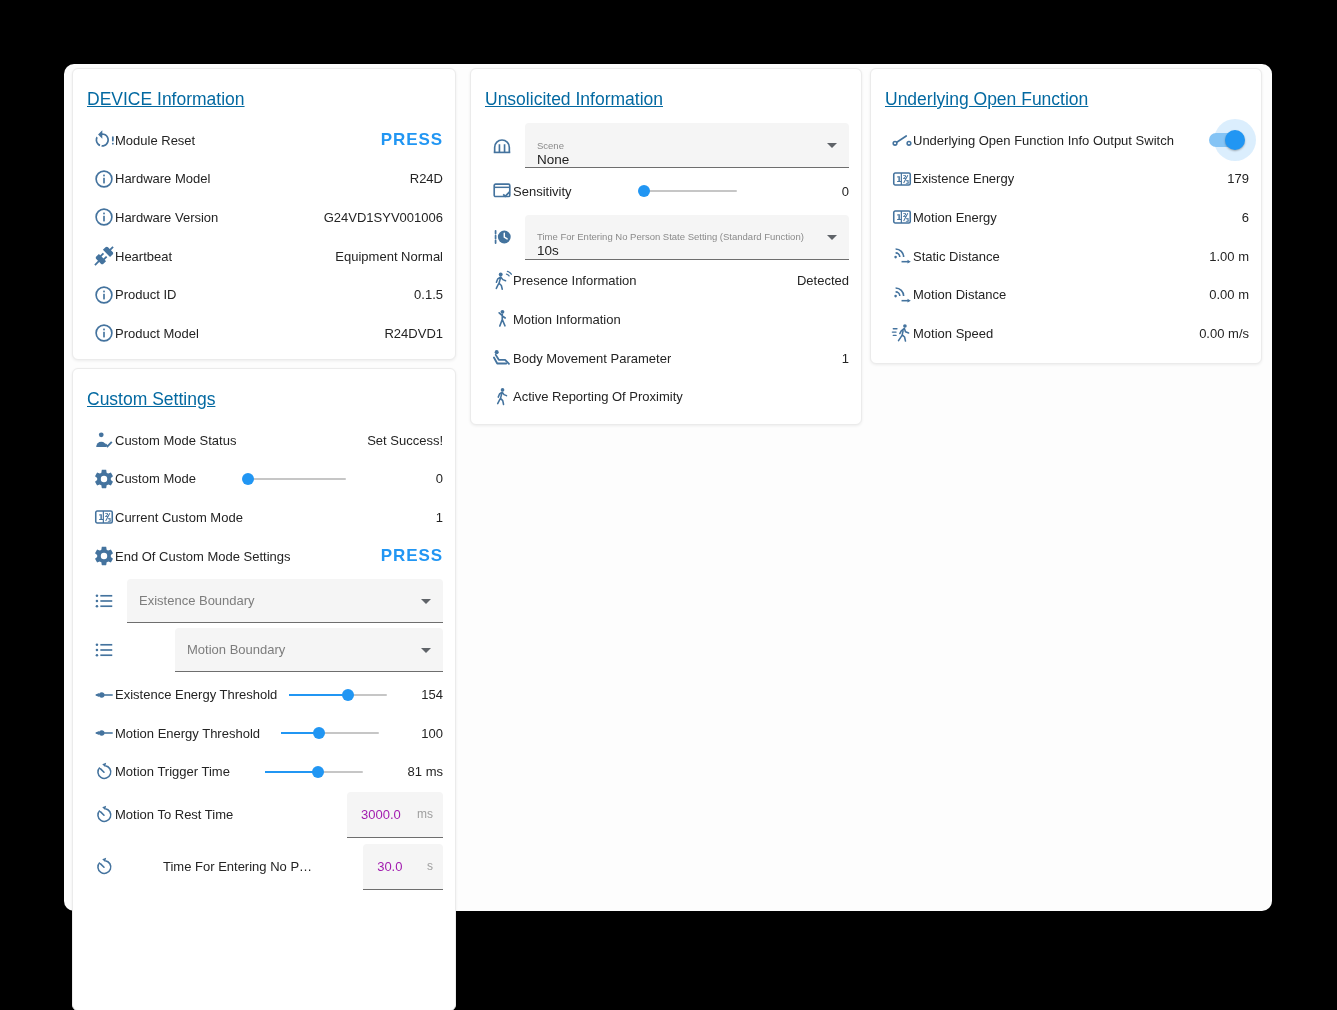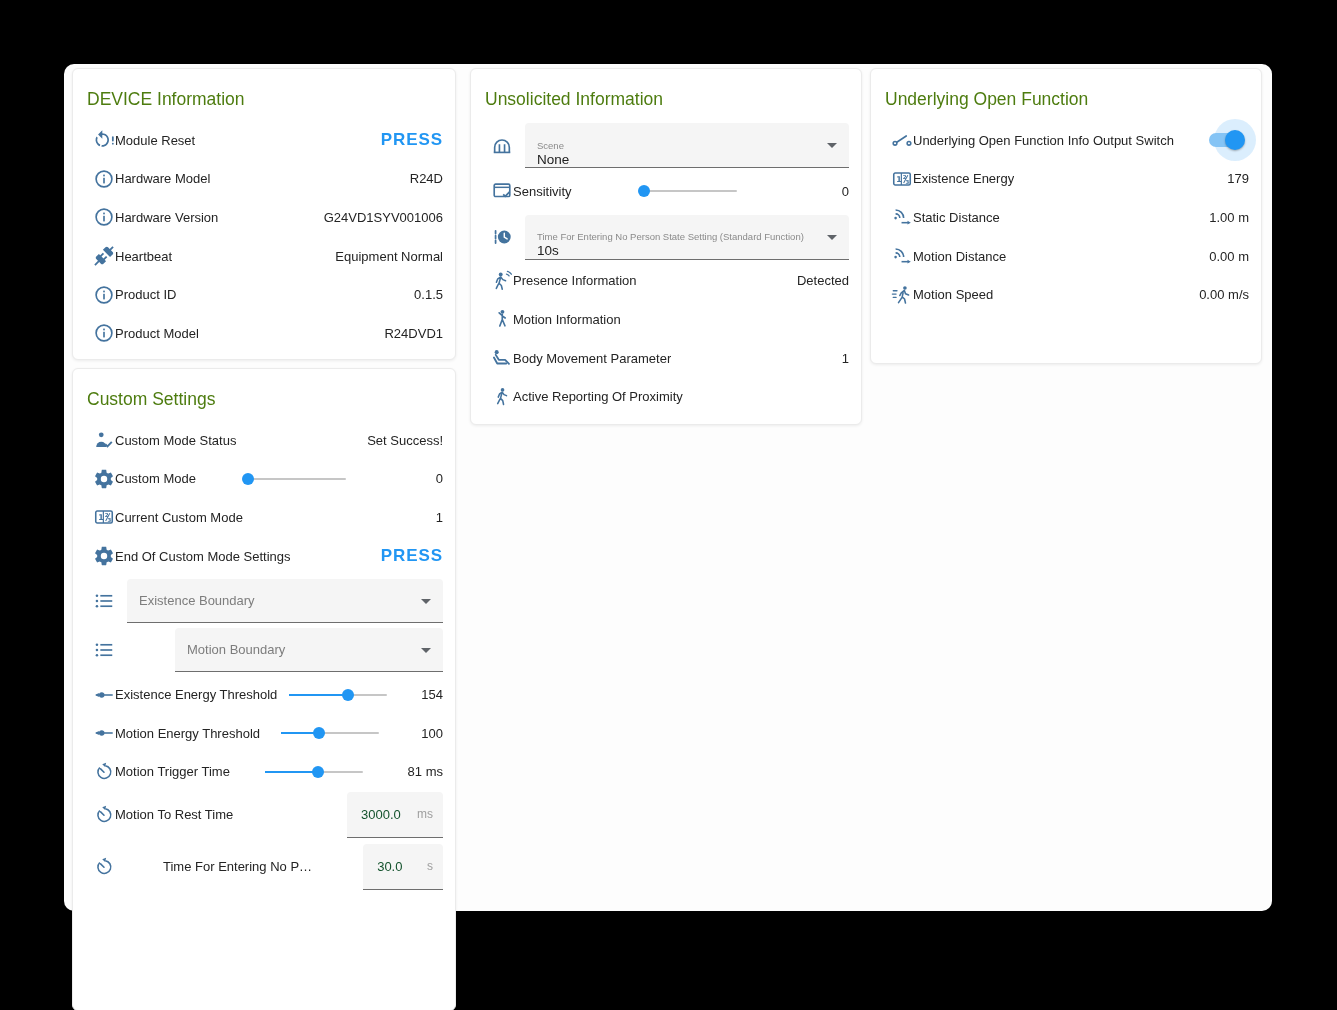--- a/index.html
+++ b/index.html
@@ -14,21 +14,21 @@
     -webkit-font-smoothing:antialiased;
   }
   .panel{position:absolute; left:64px; top:64px; width:1208px; height:847px;
     background:var(--panel-bg); border-radius:10px;}
   .card{position:absolute; background:var(--card-bg); border:1px solid #ebebeb;
     border-radius:6px; box-shadow:0 1px 3px rgba(0,0,0,.07);}
   #card-device{left:8px; top:4px; width:384px; height:292px;}
   #card-unsolicited{left:406px; top:4px; width:392px; height:357px;}
   #card-underlying{left:806px; top:4px; width:392px; height:296px;}
   #card-custom{left:8px; top:304px; width:384px; height:643px;}
-  .card-title{font-size:17.5px; line-height:24px; padding:18px 14px 0 14px; color:#4d7c0f;}
+  .card-title{font-size:17.5px; line-height:24px; padding:18px 14px 0 14px; color:#0369a1;text-decoration:underline;}
   .rows{margin-top:10px;}
   .row{display:flex; align-items:center; height:38.6px; padding:0 12px;}
   .icon{width:22px; height:22px; flex:0 0 22px; color:var(--icon); margin-left:8px;}
   .lbl{font-size:13px; color:var(--text); white-space:nowrap;
     overflow:hidden; text-overflow:ellipsis;}
   .val{font-size:13px; color:var(--text); margin-left:auto; white-space:nowrap; padding-left:8px;}
   .press{color:var(--accent); font-weight:700; font-size:17px; letter-spacing:.9px;}
   
   .slider{position:relative; width:98px; height:12px; margin-left:auto; flex:0 0 98px;}
   .slider .track{position:absolute; left:0; right:0; top:5px; height:2px; background:var(--track); border-radius:1px;}
@@ -45,21 +45,21 @@
   .sel-label{font-size:9.5px; color:var(--muted); line-height:12px; white-space:nowrap; overflow:hidden; text-overflow:ellipsis;margin-top:17px;}
   .sel-value{font-size:13.5px; color:#222; line-height:16px;}
   .sel-single{font-size:13px; color:#7d7d7d; padding:0 28px 0 12px;}
   .sel-arrow{position:absolute; right:12px; top:50%; margin-top:-2px; width:0; height:0;
     border-left:5px solid transparent; border-right:5px solid transparent; border-top:5px solid #5f6368;}
   .input-row{display:flex; align-items:center; height:47px; padding:0 12px;}
   .input{background:#f5f5f5; border-bottom:1px solid #6e6e6e; border-radius:4px 4px 0 0;
     height:46px; display:flex; align-items:center; justify-content:space-between;
     margin-left:auto; padding:0 10px 0 14px;}
   .input.w96{width:96px;} .input.w88{width:88px;}
-  .in-val{font-size:13px; color:#14532d;}
+  .in-val{font-size:13px; color:#a21caf;}
   .in-unit{font-size:12px; color:#9e9e9e; padding-left:8px;}
   
   .toggle{position:relative; width:34px; height:20px; margin-left:auto; margin-right:6px; flex:0 0 34px;}
   .toggle .halo{position:absolute; right:-13px; top:-11px; width:42px; height:42px;
     border-radius:50%; background:rgba(33,150,243,.16);}
   .toggle .t-track{position:absolute; left:0; top:3px; width:34px; height:14px;
     border-radius:7px; background:var(--toggle-track);}
   .toggle .t-thumb{position:absolute; right:-2px; top:0; width:20px; height:20px;
     border-radius:50%; background:var(--accent); box-shadow:0 1px 2px rgba(0,0,0,.3);}
   
@@ -305,20 +305,27 @@
       </div>
       <div class="row">
         <svg class="icon">
             <use href="#i-counter"></use>
           </svg>
         <span class="lbl">Existence Energy</span>
         <span class="val">179</span>
       </div>
       <div class="row">
         <svg class="icon">
+            <use href="#i-counter"></use>
+          </svg>
+        <span class="lbl">Motion Energy</span>
+        <span class="val">6</span>
+      </div>
+      <div class="row">
+        <svg class="icon">
             <use href="#i-distance"></use>
           </svg>
         <span class="lbl">Static Distance</span>
         <span class="val">1.00 m</span>
       </div>
       <div class="row">
         <svg class="icon">
             <use href="#i-distance"></use>
           </svg>
         <span class="lbl">Motion Distance</span>

